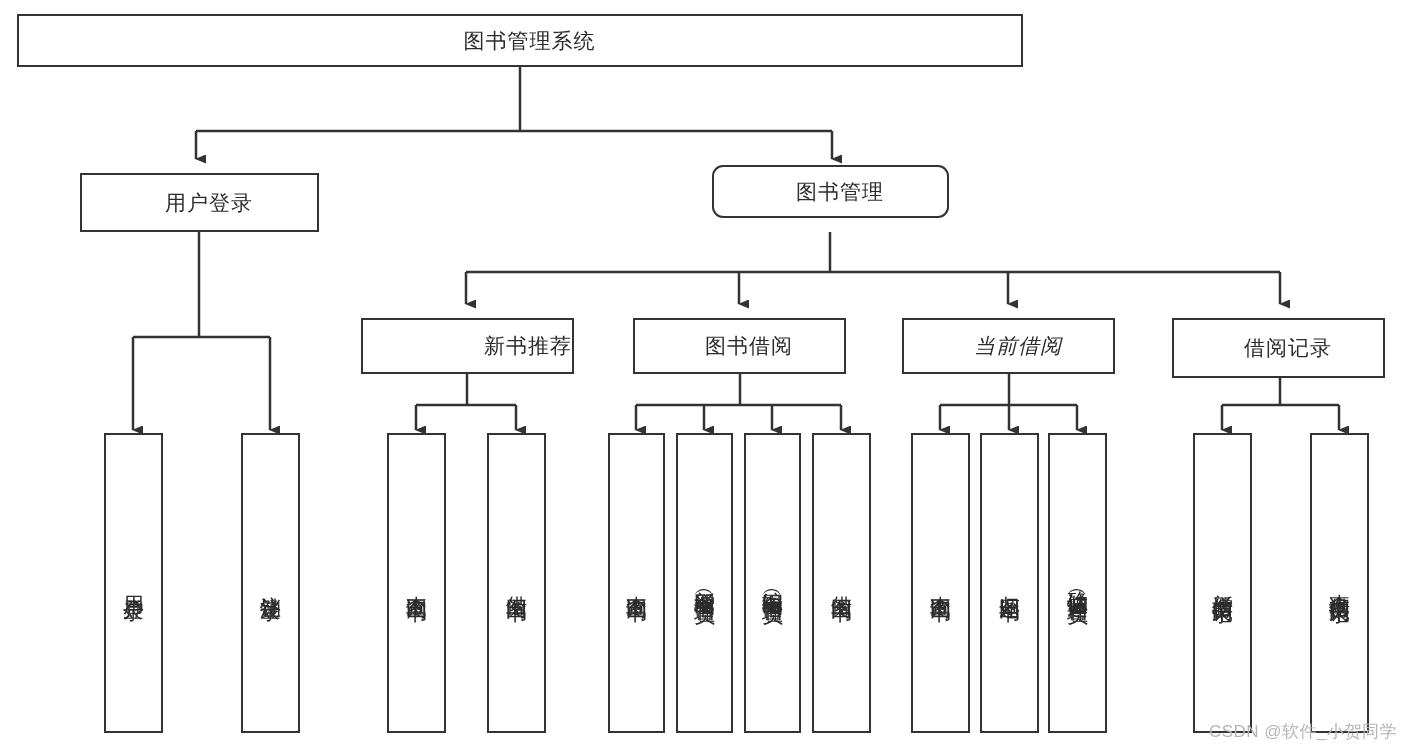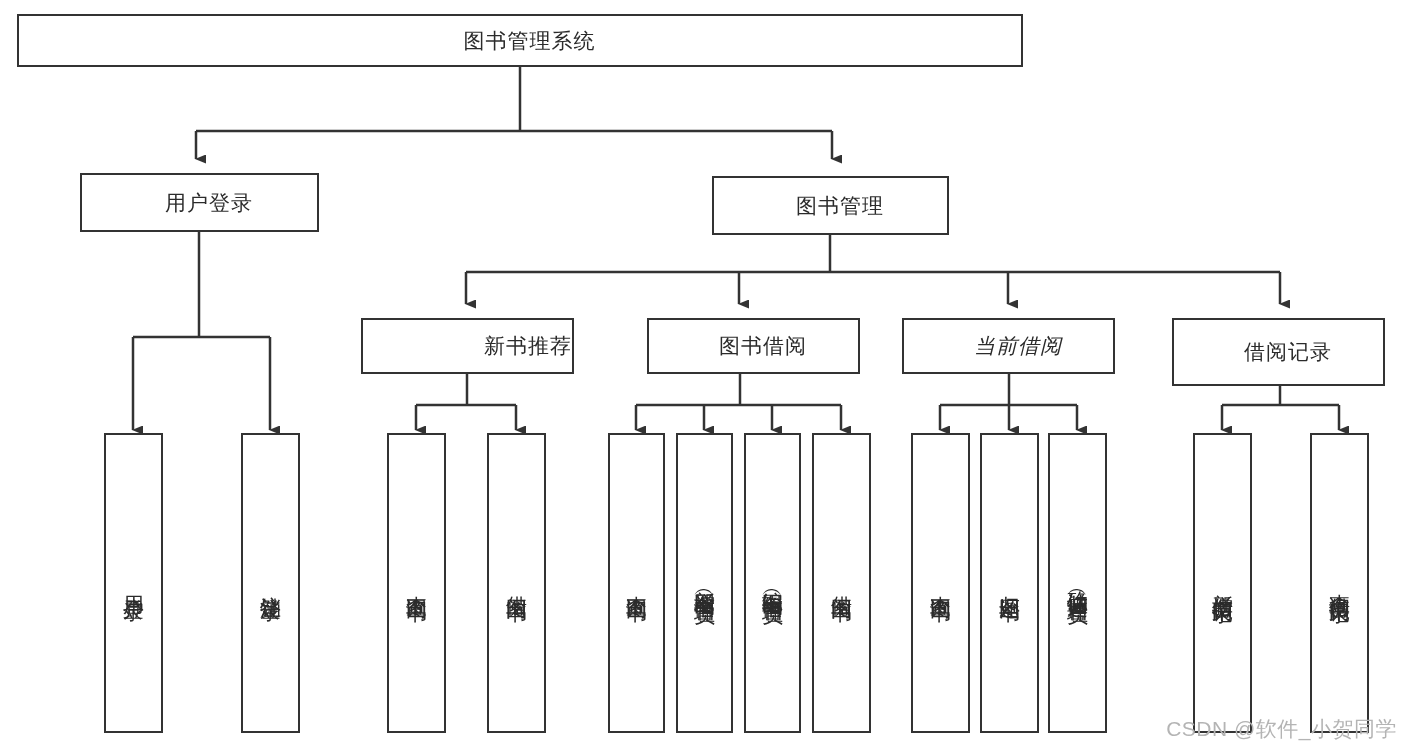--- a/index.html
+++ b/index.html
@@ -58,21 +58,21 @@
     max-height: 100%;
   }
   .node-label {
     display: block;
     white-space: pre-line;
   }
   #watermark {
     position: absolute;
     right: 8px;
     bottom: 4px;
-    font-size: 21px;
+    font-size: 17px;
     color: #b4b4b4;
     letter-spacing: 0.5px;
     z-index: 3;
     white-space: nowrap;
     margin-left: 43px;
   }
 </style>
 </head>
 <body>
 
@@ -128,34 +128,34 @@
     </g>
   </svg>
 
   <div class="node horizontal" style="left:17px; top:14px; width:1006px; height:53px;">
     <span class="node-label">图书管理系统</span>
   </div>
 
   <div class="node horizontal" style="left:80px; top:173px; width:239px; height:59px;">
     <span class="node-label">用户登录</span>
   </div>
-  <div class="node horizontal" style="left:712px; top:176px; width:237px; height:59px;">
+  <div class="node horizontal" style="left:712px; top:165px; width:237px; height:53px;border-radius:11px;">
     <span class="node-label">图书管理</span>
   </div>
 
   <div class="node horizontal" style="left:361px; top:318px; width:213px; height:56px;justify-content:flex-end;">
     <span class="node-label">新书推荐</span>
   </div>
-  <div class="node horizontal" style="left:647px; top:318px; width:213px; height:56px;">
+  <div class="node horizontal" style="left:633px; top:318px; width:213px; height:56px;">
     <span class="node-label">图书借阅</span>
   </div>
   <div class="node horizontal" style="left:902px; top:318px; width:213px; height:56px;font-style:italic;">
     <span class="node-label">当前借阅</span>
   </div>
-  <div class="node horizontal" style="left:1172px; top:318px; width:213px; height:68px;">
+  <div class="node horizontal" style="left:1172px; top:318px; width:213px; height:60px;">
     <span class="node-label">借阅记录</span>
   </div>
 
   <div class="node vertical" style="left:104px; top:433px; width:59px; height:300px;">
     <span class="node-label">用户登录</span>
   </div>
   <div class="node vertical" style="left:241px; top:433px; width:59px; height:300px;">
     <span class="node-label">注销登录</span>
   </div>
 

